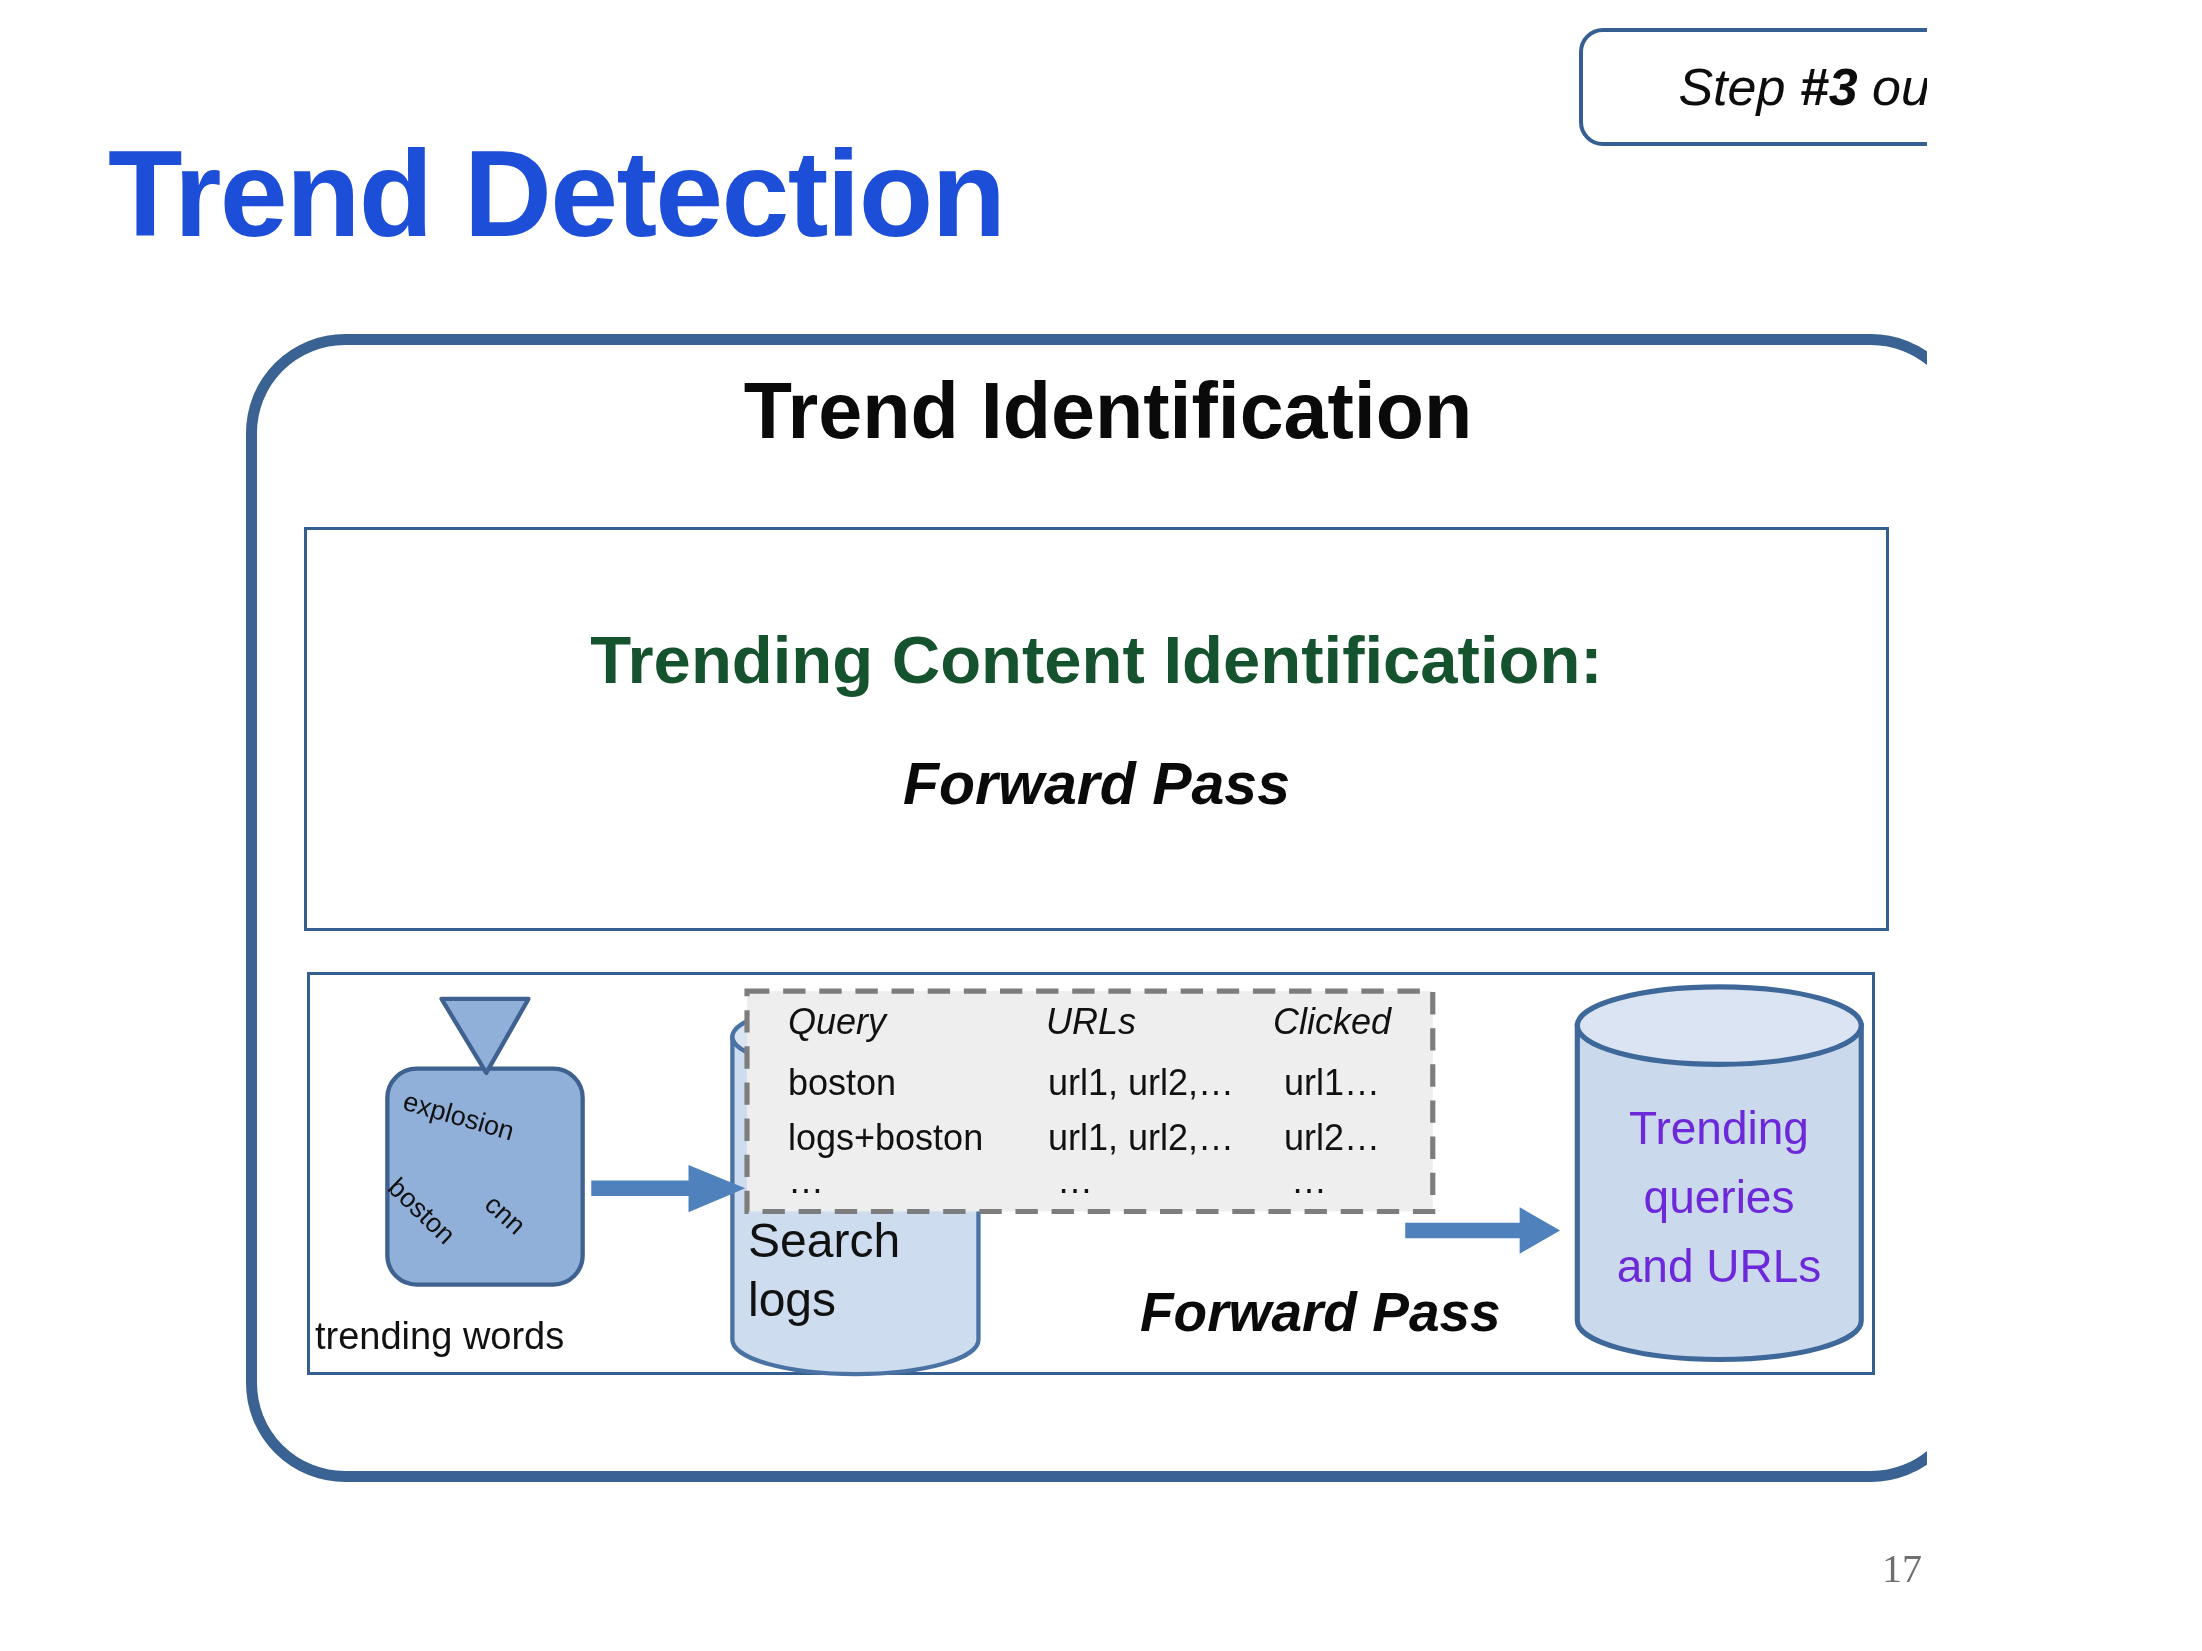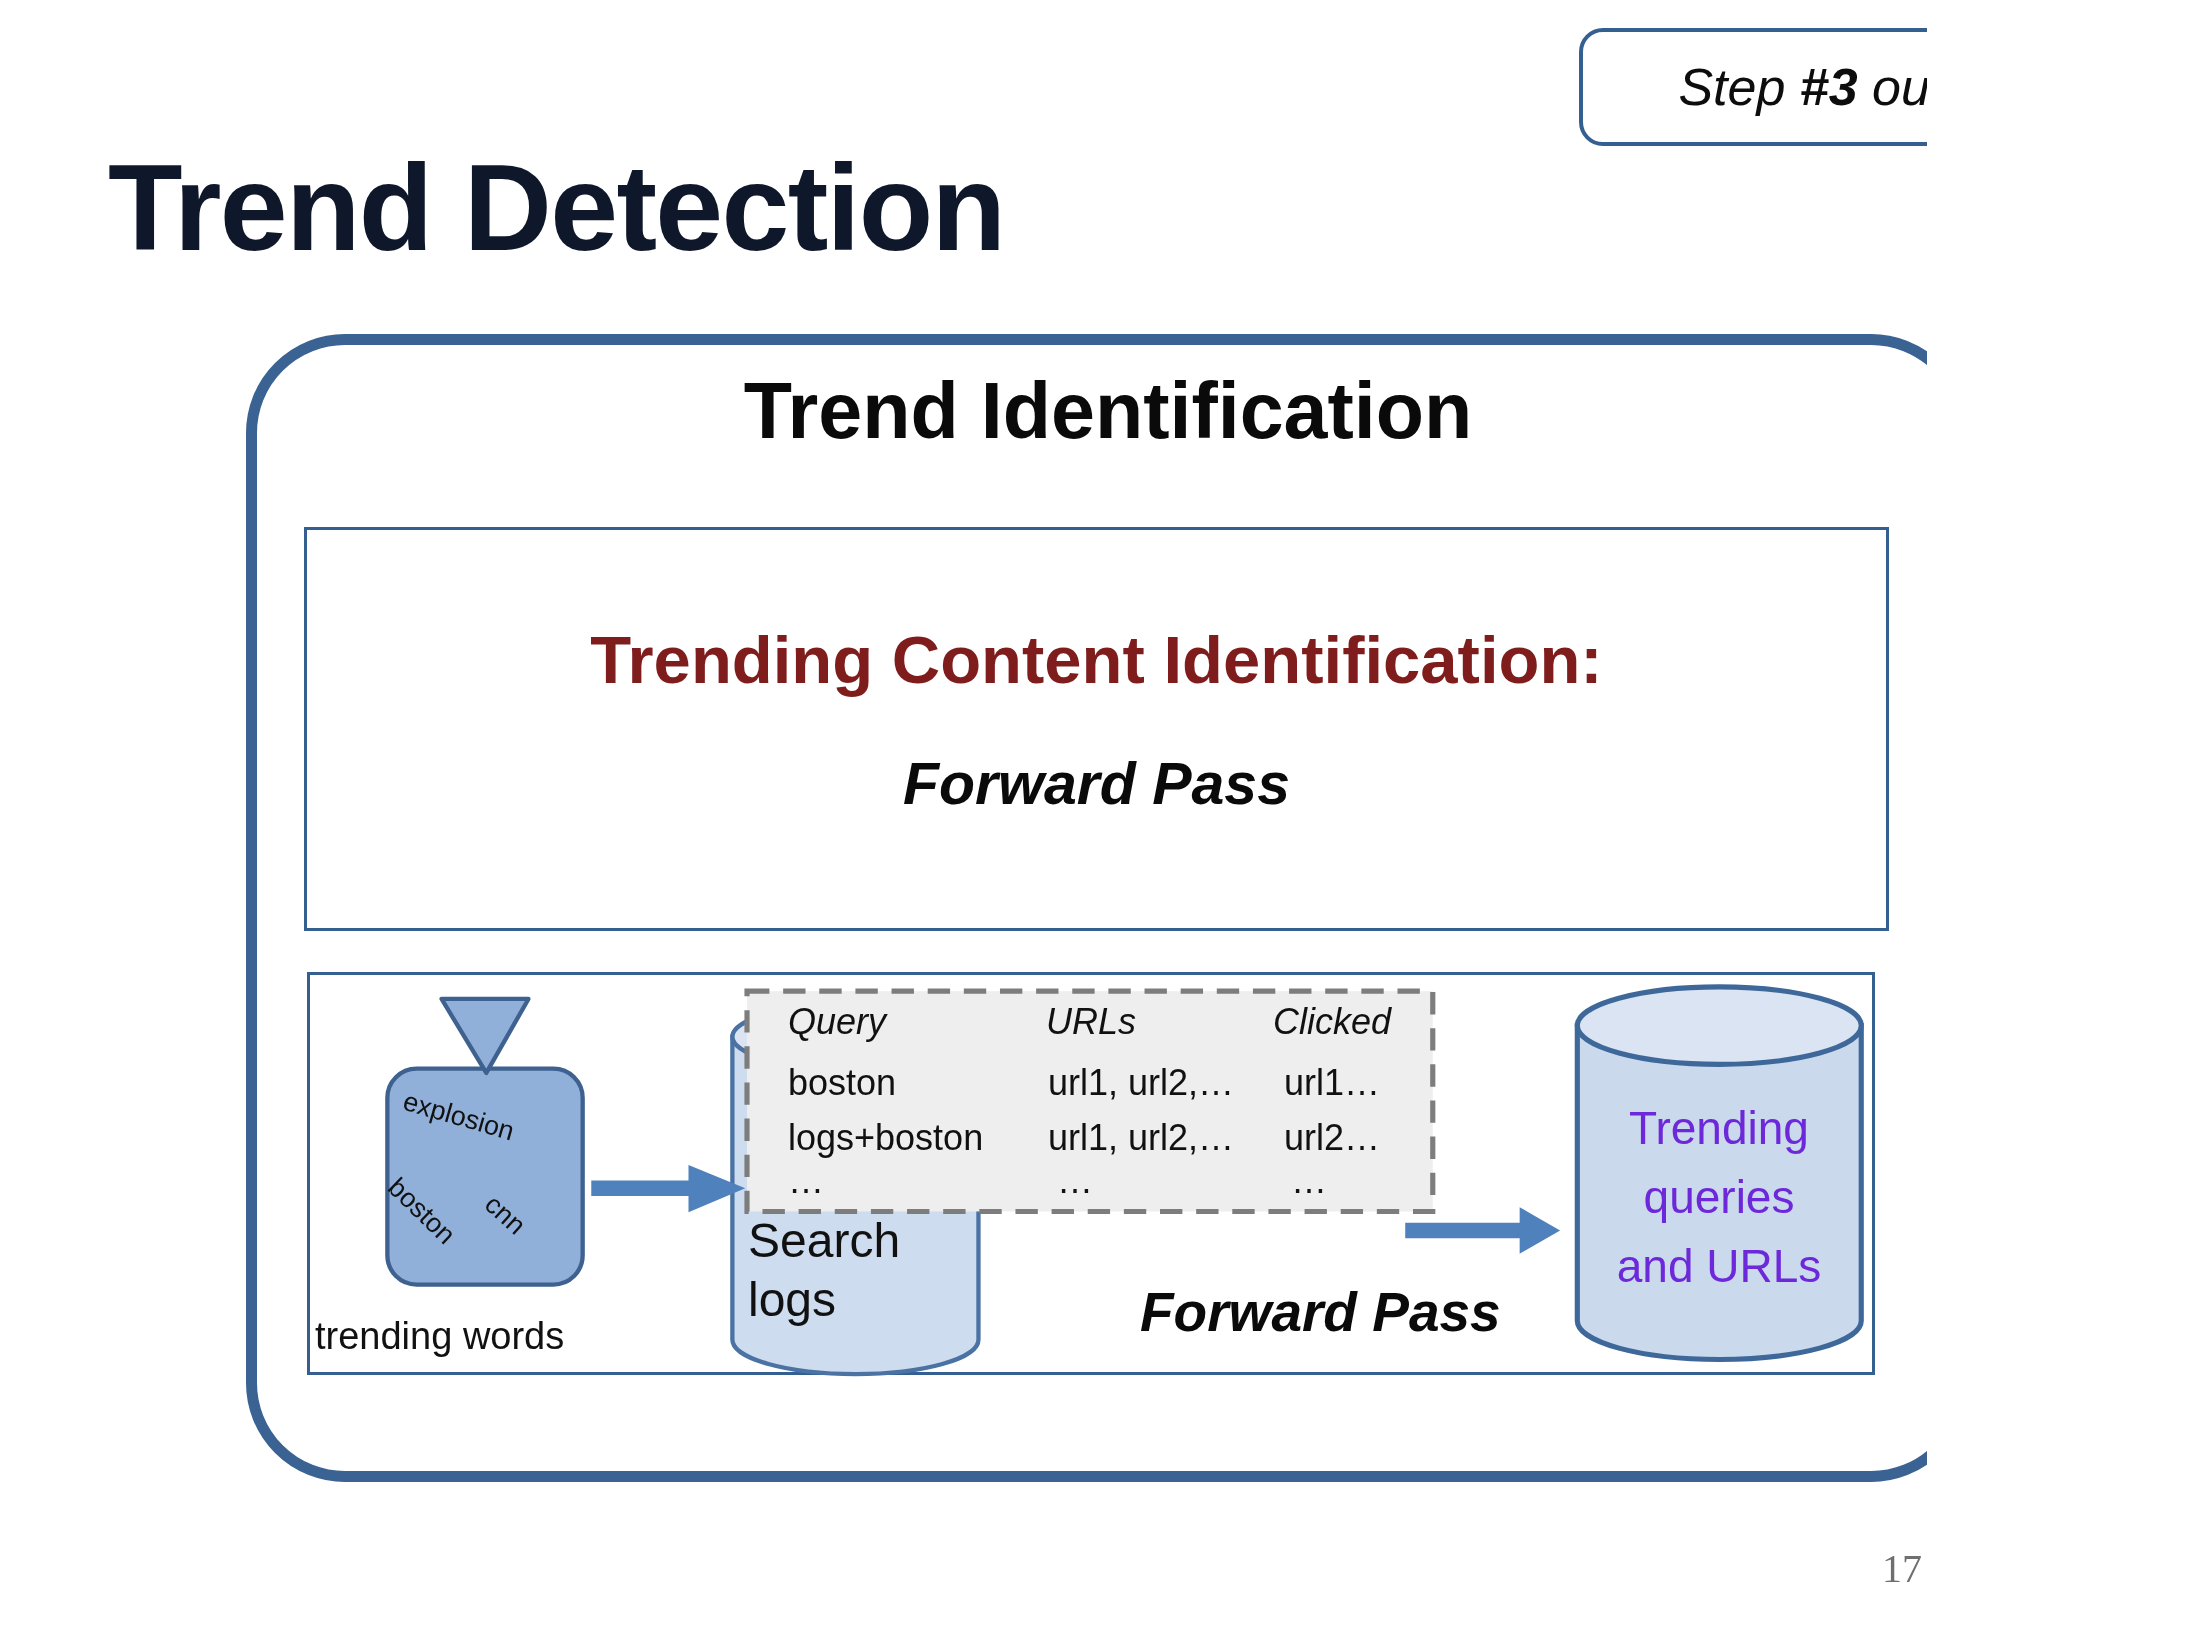--- a/index.html
+++ b/index.html
@@ -19,44 +19,43 @@
     border:4.3px solid #365f91;border-radius:24px;
     display:flex;align-items:center;justify-content:center;
     font-size:52px;font-style:italic;color:#0d0d0d;
     white-space:pre;background:#ffffff;box-sizing:border-box;
   }
   .step-badge .num{font-weight:bold;}
 
   
   .page-title{
     left:108px;top:127px;
-    font-size:122px;font-weight:bold;letter-spacing:-1.7px;color:#0f172a;
+    font-size:122px;font-weight:bold;letter-spacing:-1.7px;color:#1d4ed8;
     line-height:1.1;
-    margin-top:14px;
   }
 
   
   .outer-panel{
     left:246px;top:334px;width:1724px;height:1148px;
     border:11.2px solid #3a6292;border-radius:99px;
     background:#ffffff;box-sizing:border-box;
   }
   .panel-heading{
     left:246px;top:365px;width:1724px;
     text-align:center;font-size:79px;font-weight:bold;color:#0a0a0a;
   }
 
   
   .content-box{
     left:304px;top:527px;width:1585px;height:404px;
     border:3.4px solid #365f91;background:#ffffff;box-sizing:border-box;
   }
   .content-line1{
     left:304px;top:621px;width:1585px;text-align:center;
-    font-size:67px;font-weight:bold;color:#7f1d1d;
+    font-size:67px;font-weight:bold;color:#14532d;
   }
   .content-line2{
     left:304px;top:750px;width:1585px;text-align:center;
     font-size:59px;font-weight:bold;font-style:italic;color:#0a0a0a;
   }
 
   
   .diagram-box{
     left:307px;top:972px;width:1568px;height:403px;
     border:3.4px solid #365f91;background:#ffffff;box-sizing:border-box;

